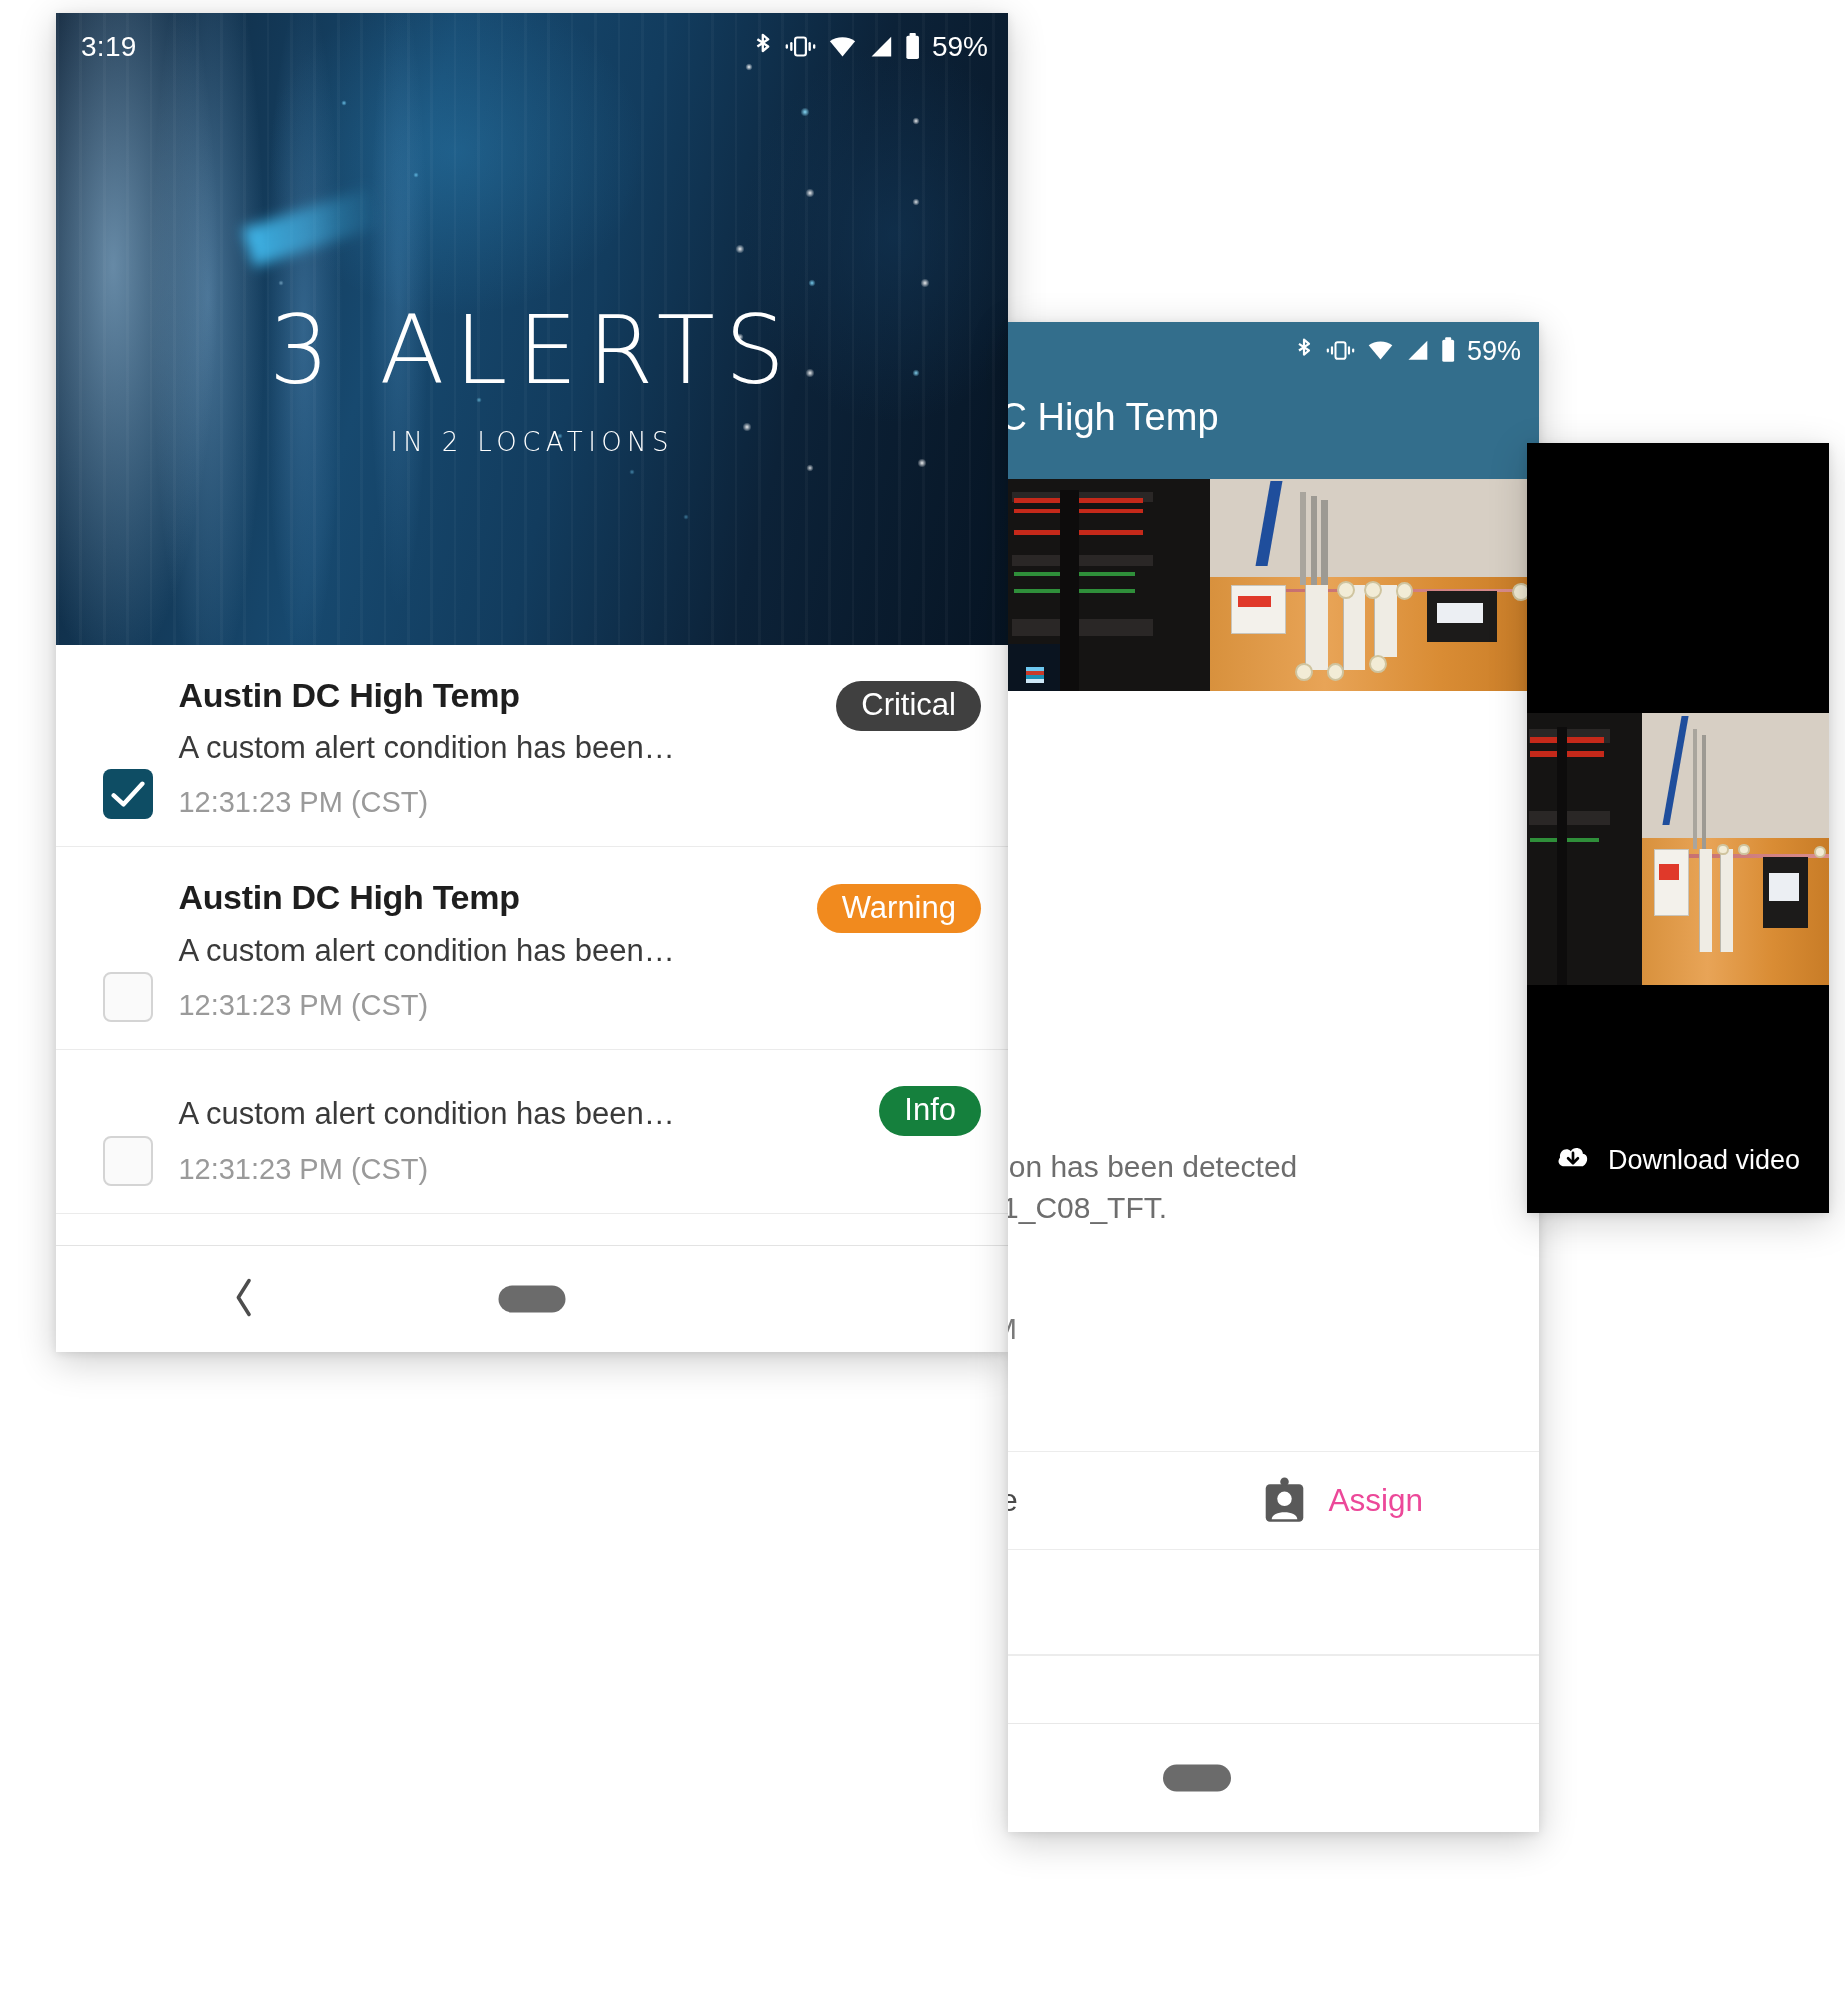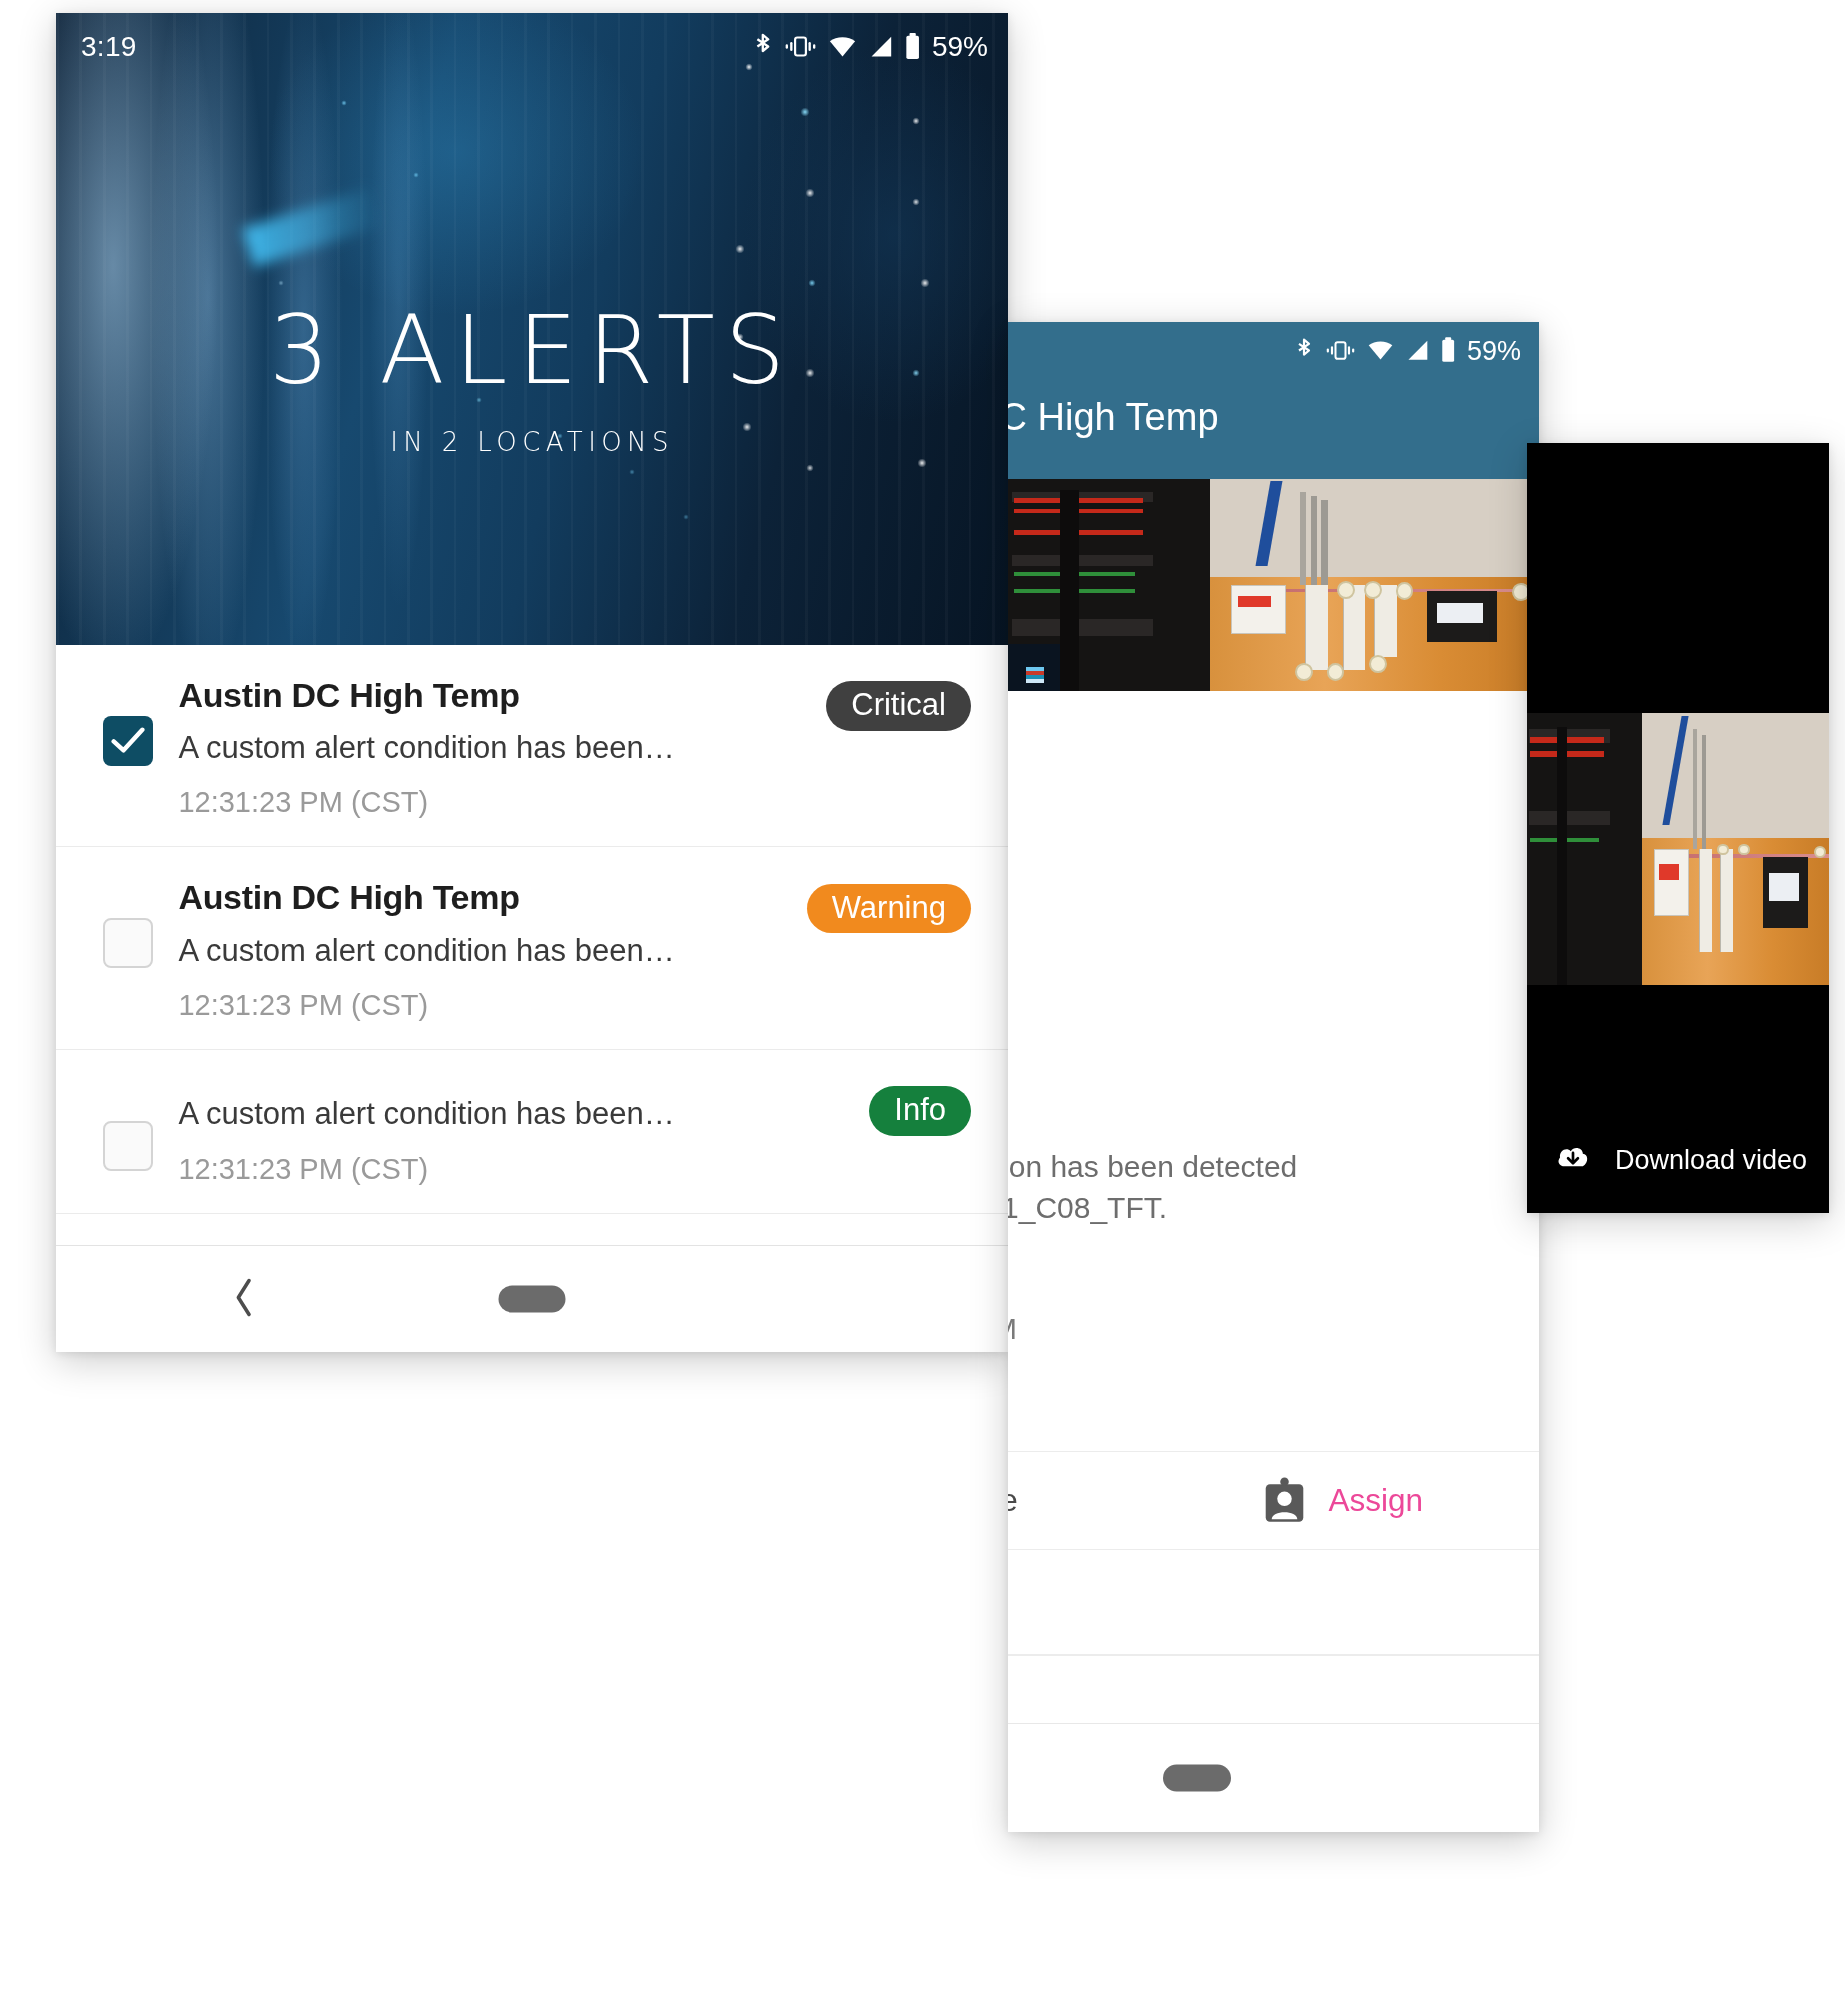--- a/index.html
+++ b/index.html
@@ -64,21 +64,21 @@
   .tb-actions{margin-left:auto;margin-right:27px;display:flex;align-items:center;gap:50px;}
   .icon-btn{display:flex;align-items:center;justify-content:center;}
 
   .hero-center{position:absolute;left:0;top:290px;width:100%;text-align:center;z-index:4;}
   .hero-title{color:#fff;font-size:95px;font-weight:300;letter-spacing:10px;line-height:1;
         font-family:"DejaVu Sans", sans-serif;}
   .hero-sub{color:#fff;font-size:26px;font-weight:300;letter-spacing:5.4px;margin-top:29px;
         font-family:"DejaVu Sans", sans-serif;}
 
   .list{position:absolute;left:0;top:632px;width:100%;background:#fff;}
-  .row{position:relative;display:flex;align-items:flex-start;padding:31px 37px 27px 27px;
+  .row{position:relative;display:flex;align-items:flex-end;padding:31px 27px 27px 27px;
         border-bottom:1.8px solid #ebebeb;min-height:153px;box-sizing:border-box;}
   .cb-wrap{width:90px;display:flex;align-items:center;justify-content:center;
         padding-top:40px;box-sizing:border-box;}
   .cb{width:50px;height:50px;border-radius:8px;box-sizing:border-box;}
   .cb.off{border:2.7px solid #d4d4d4;background:#fafafa;}
   .cb.on{background:#0e4d64;display:flex;align-items:center;justify-content:center;}
   .cb.on svg{display:block;}
   .row-main{flex:1;min-width:0;padding-left:5.4px;}
   .row-title{font-size:34px;font-weight:700;color:#1e1e1e;letter-spacing:-0.3px;line-height:1.15;}
   .row-desc{font-size:31px;color:#3a3a3a;margin-top:14.4px;line-height:1.2;}
@@ -118,21 +118,21 @@
   .p2-pill{position:absolute;left:155px;top:50%;transform:translateY(-50%);
         width:68px;height:27px;border-radius:14.4px;background:#6b6b6b;}
 
   
   #phone3{left:1527px;top:443px;width:302px;height:770px;
           box-shadow:0 9px 36px rgba(0,0,0,.18), 0 1.8px 9px rgba(0,0,0,.10);background:#fff;}
   .p3-black{position:absolute;left:0;top:0;width:100%;height:100%;background:#000;}
   .p3-photo{position:absolute;left:0;top:270px;width:100%;height:272px;overflow:hidden;}
   .p3-dl{position:absolute;left:0;top:700px;width:100%;display:flex;align-items:center;
         justify-content:center;gap:18px;color:#fff;}
-  .p3-dl span{font-size:27px;margin-left:7px;}
+  .p3-dl span{font-size:27px;}
 
   
   .rackphoto{position:absolute;left:0;top:0;width:100%;height:100%;
     background:
       linear-gradient(180deg,#d7cfc4 0%,#d2cabe 38%,#cdc5b8 46%, #d98c34 47%, #e2963b 62%, #d98b31 78%, #cf8129 100%);}
   .rackphoto .rack{position:absolute;left:0;top:0;width:38%;height:100%;background:#151413;}
   .rackphoto .rack .panel{position:absolute;left:2%;width:70%;height:5%;background:#2a2726;}
   .rackphoto .rack .redrow{position:absolute;left:3%;width:64%;height:2.2%;background:#c5291a;}
   .rackphoto .rack .greenrow{position:absolute;left:3%;width:60%;height:1.6%;background:#2f8f3a;}
   .rackphoto .rack .post{position:absolute;left:26%;top:5%;width:9%;height:95%;background:#0d0c0c;}

